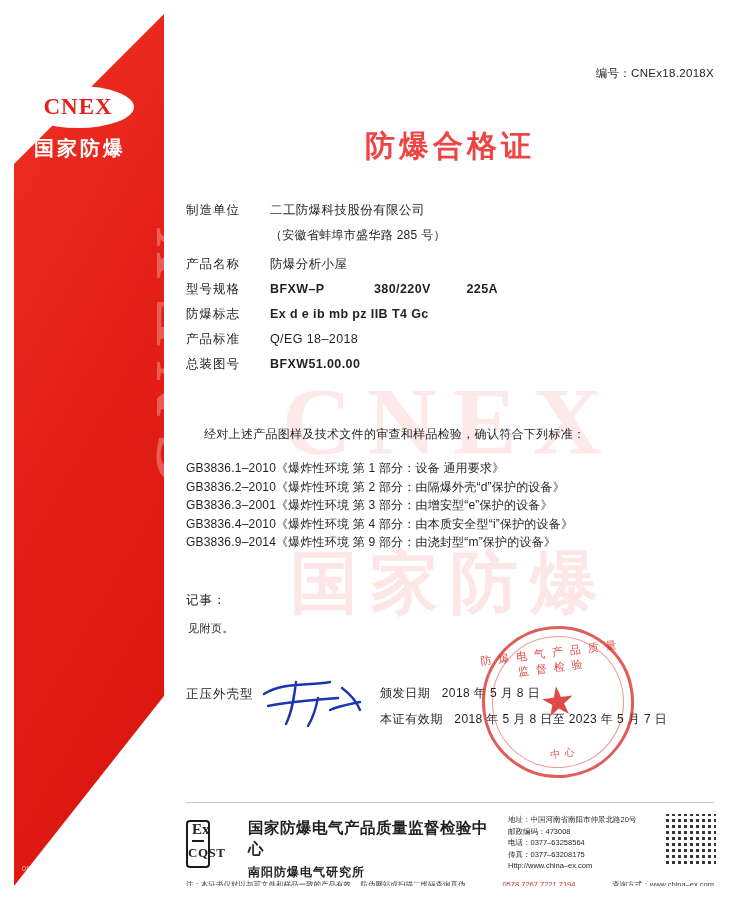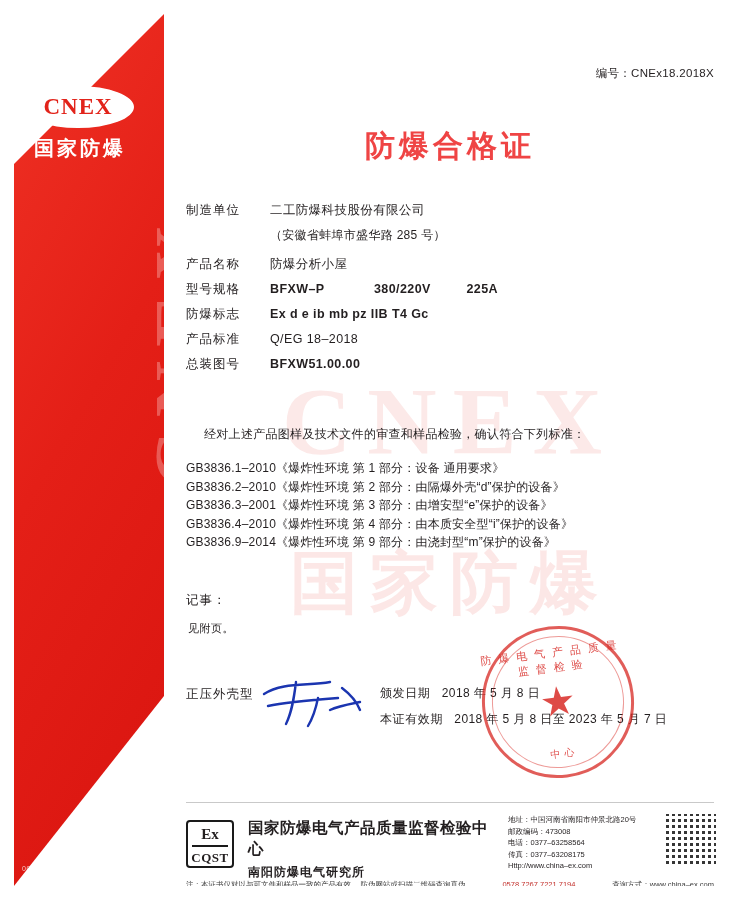--- a/index.html
+++ b/index.html
@@ -312,29 +312,28 @@
     width: 530px;
     height: 66px;
   }
   .ex-badge {
     position: absolute;
     left: 0;
     top: 10px;
     width: 50px;
   }
   .ex-box {
-    width: 48px;
+    width: 24px;
     height: 48px;
     border: 2px solid #1a1a1a;
     border-radius: 4px;
     box-sizing: border-box;
     text-align: center;
     font-family: "Liberation Serif", serif;
     line-height: 1;
-    padding-top: 5px;
   }
   .ex-box .ex-top {
     font-size: 15px;
     font-weight: bold;
     border-bottom: 2px solid #1a1a1a;
     padding-bottom: 3px;
     margin: 0 4px 4px 4px;
   }
   .ex-box .ex-bot { font-size: 13px; font-weight: bold; letter-spacing: 0.5px; }
   .org {

